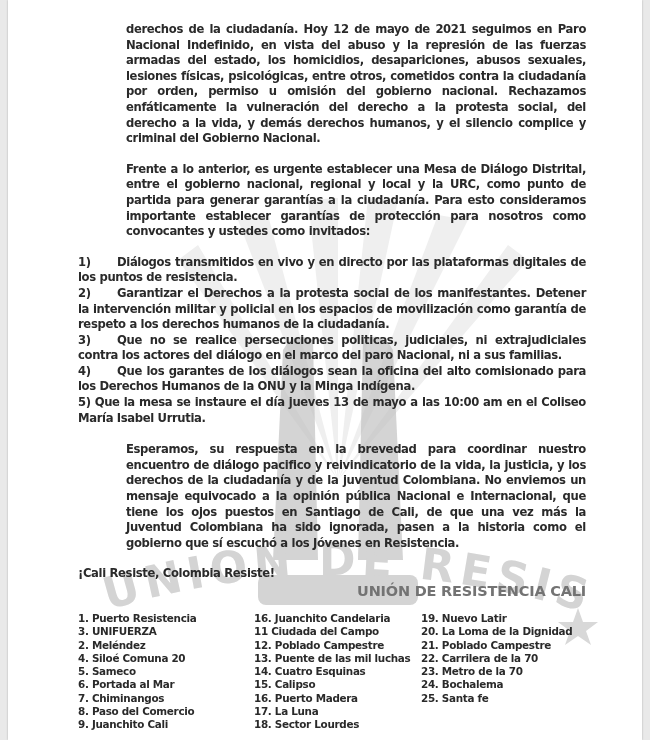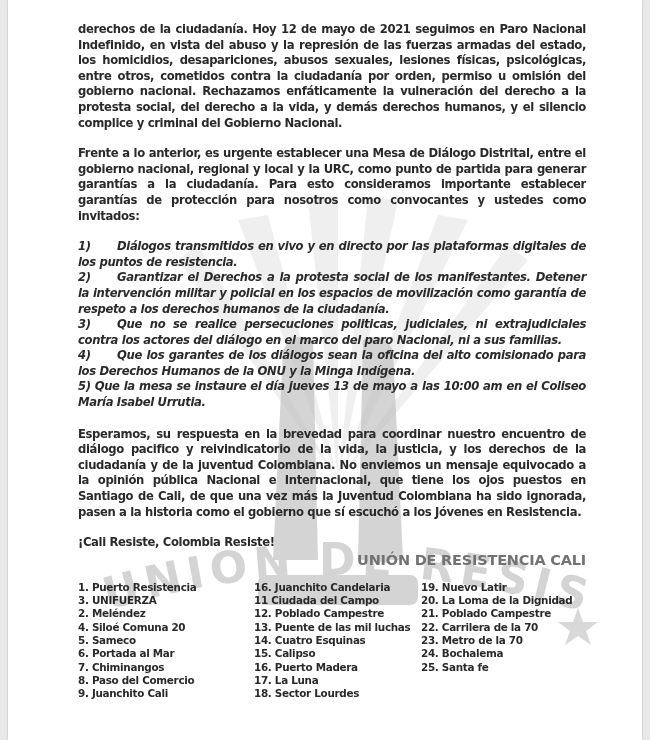--- a/index.html
+++ b/index.html
@@ -19,23 +19,23 @@
       position:absolute; left:60px; top:180px; width:540px; height:520px;
       pointer-events:none;
     }
     .content {
       position:absolute; left:70px; top:22px; width:508px;
       color:#2a2a2a;
       font-size:11.6px; line-height:15.6px;
       letter-spacing:-0.35px;
     }
     p { margin:0; text-align:justify; font-weight:600; }
-    .para { margin-bottom:15px; }
+    .para { margin-bottom:15px;margin-left:48px; }
     .list { margin-bottom:16px; }
-    .list-item { text-align:justify; font-style:italic; font-weight:600; }
+    .list-item { text-align:justify; font-weight:600; }
     .num { display:inline-block; width:39px; }
     .num.tight { width:auto; margin-right:4px; }
     .slogan { font-weight:700; margin-top:8px; }
     .org-title {
       font-weight:700; font-size:14.5px; line-height:18px; letter-spacing:-0.2px;
       color:#737373; margin-bottom:12px;text-align:right;
     }
     .points {
       display:grid;
       grid-template-columns: 176px 167px 170px;

